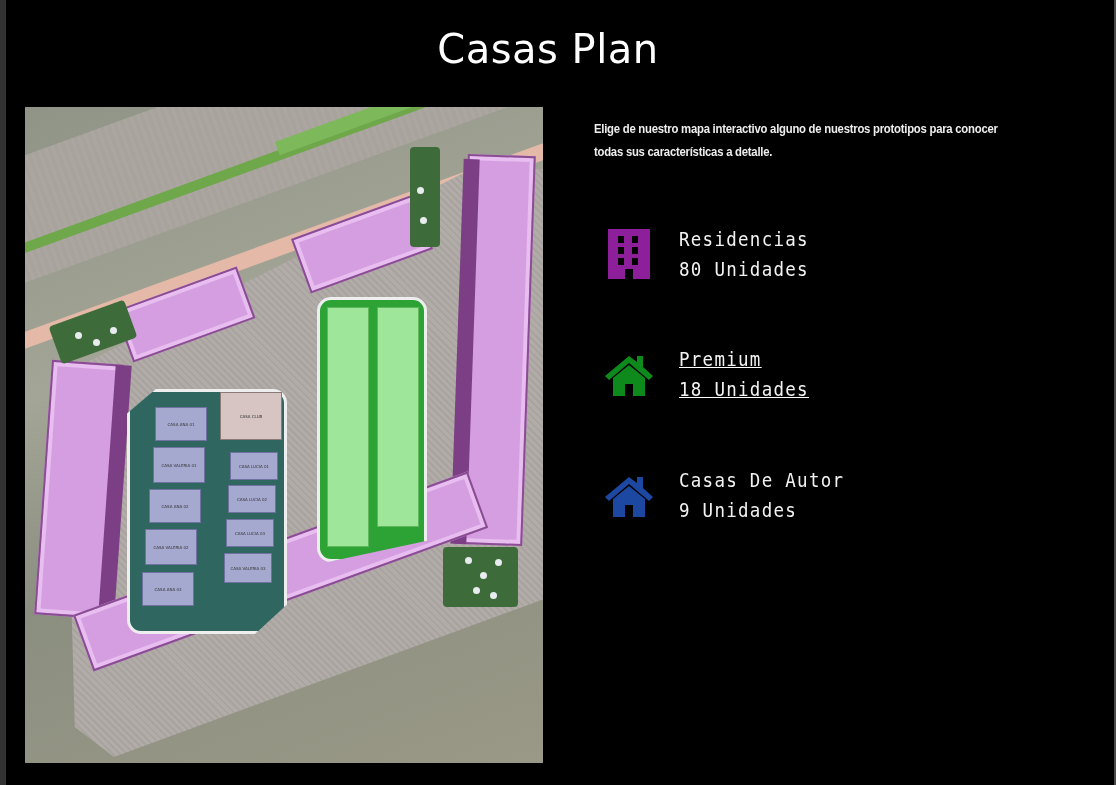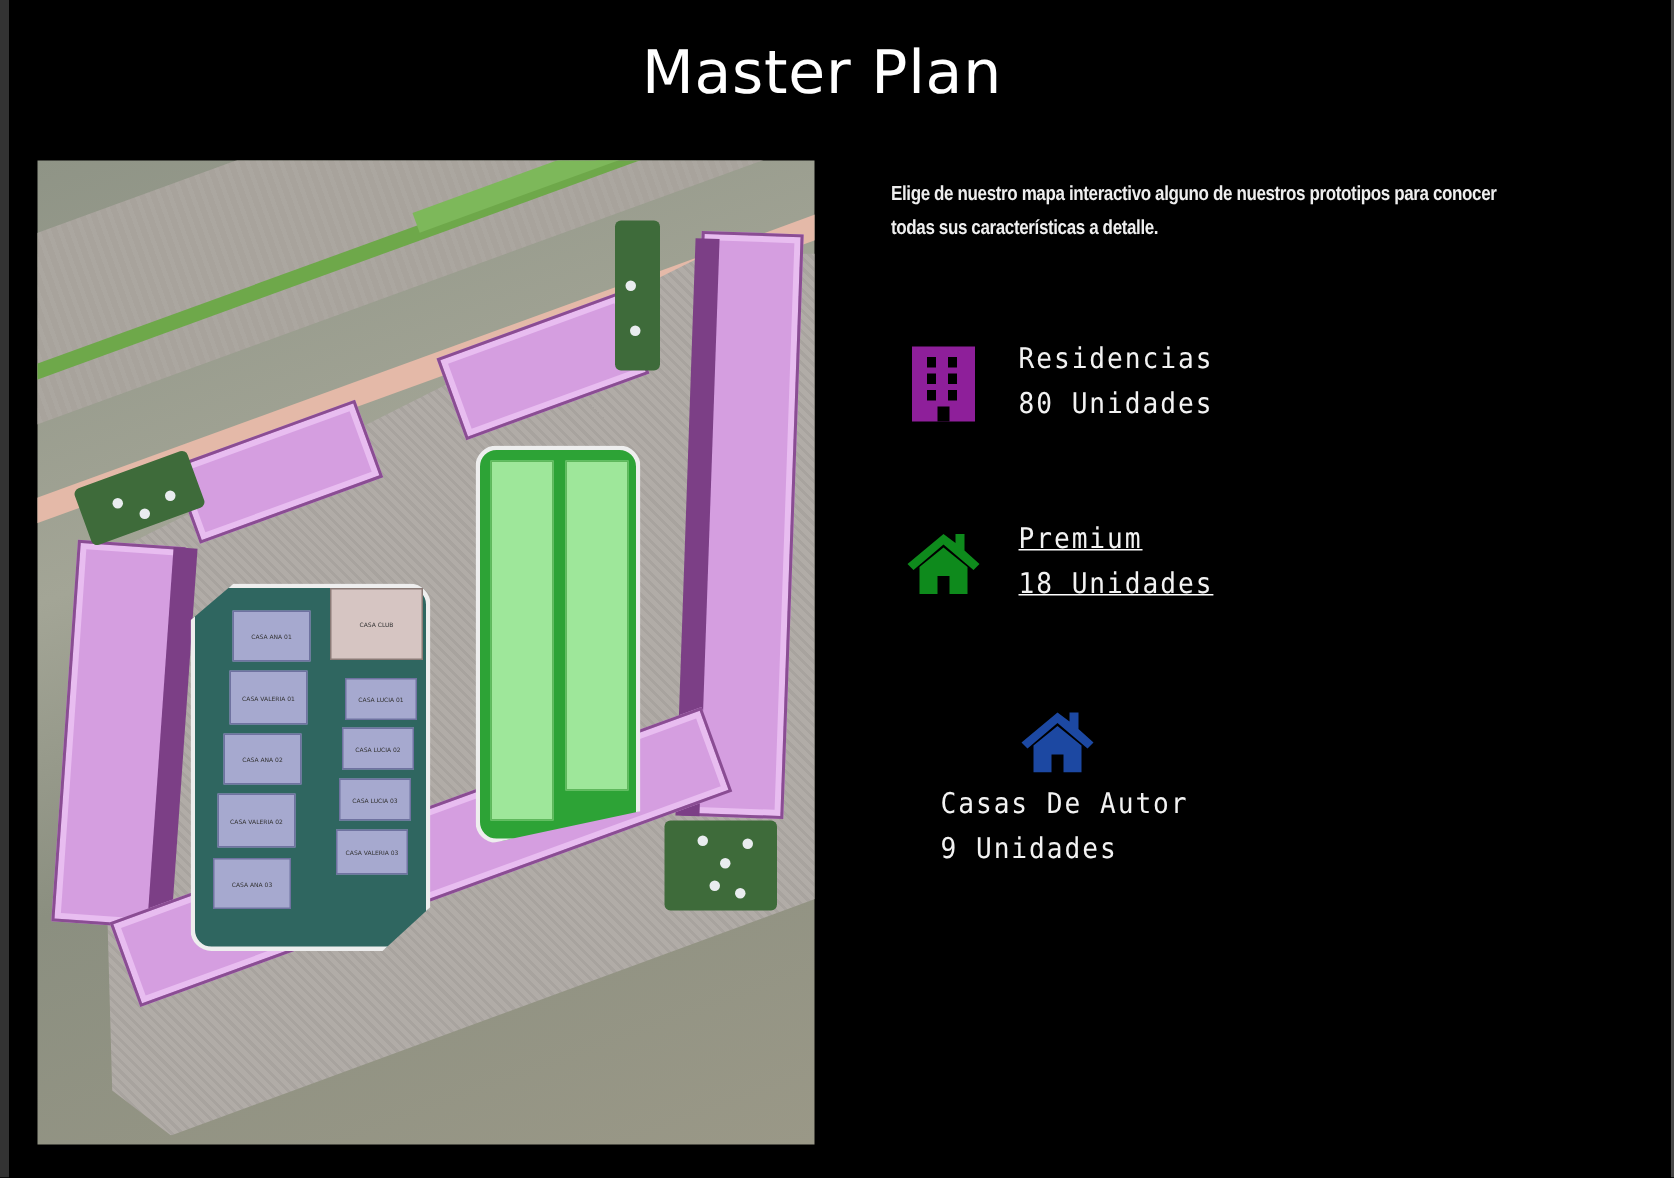--- a/index.html
+++ b/index.html
@@ -38,21 +38,21 @@
     .legend-item { position: absolute; left: 603px; display: flex; align-items: center; }
     .legend-icon { width: 52px; height: 56px; display: flex; align-items: center; justify-content: center; }
     .legend-text { margin-left: 24px; font-family: "DejaVu Sans Mono", monospace; font-size: 19px; line-height: 30px; letter-spacing: 1.4px; color: #f2f2f2; transform: scaleX(0.92); transform-origin: left center; }
   </style>
 </head>
 <body>
 
 <div class="side-bar-left"></div>
 <div class="side-bar-right"></div>
 
-<h1 class="title">Master Plan</h1>
+<h1 class="title">Casas Plan</h1>
 
 <div class="map">
   <div class="abs hwy"></div>
   <div class="abs hwy-green"></div>
   <div class="abs hwy-green2"></div>
   <div class="abs sidewalk"></div>
   <div class="abs site"></div>
 
   <div class="abs res" style="left:95px;top:180px;width:130px;height:55px;transform:rotate(-20deg);"></div>
 
@@ -92,21 +92,21 @@
   <div class="abs casa" style="left:201px;top:412px;width:48px;height:28px;">CASA LUCIA 03</div>
   <div class="abs casa" style="left:199px;top:446px;width:48px;height:30px;">CASA VALERIA 03</div>
 
   <div class="abs green-block"></div>
   <div class="abs prem" style="left:302px;top:200px;width:42px;height:240px;"></div>
   <div class="abs prem" style="left:352px;top:200px;width:42px;height:220px;"></div>
 </div>
 
 <p class="desc">Elige de nuestro mapa interactivo alguno de nuestros prototipos para conocer todas sus características a detalle.</p>
 
-<div class="legend-item" style="top:224px;align-items:flex-end;">
+<div class="legend-item" style="top:224px;">
   <div class="legend-icon">
     <svg width="46" height="54" viewBox="0 0 46 54">
       <rect x="2" y="2" width="42" height="50" fill="#8e1f9a"></rect>
       <rect x="12" y="9" width="6" height="7" fill="#000"></rect>
         <rect x="26" y="9" width="6" height="7" fill="#000"></rect>
       <rect x="12" y="20" width="6" height="7" fill="#000"></rect>
         <rect x="26" y="20" width="6" height="7" fill="#000"></rect>
       <rect x="12" y="31" width="6" height="7" fill="#000"></rect>
         <rect x="26" y="31" width="6" height="7" fill="#000"></rect>
       <rect x="19" y="42" width="8" height="10" fill="#000"></rect>
@@ -124,21 +124,21 @@
       <polygon points="26,4 2,24 6,28 26,11 46,28 50,24 40,15 40,4 34,4 34,10" fill="#0e8a1c"></polygon>
       <polygon points="10,26 26,13 42,26 42,44 30,44 30,32 22,32 22,44 10,44" fill="#0e8a1c"></polygon>
     </svg>
   </div>
   <div class="legend-text">
     <div>Premium</div>
     <div>18 Unidades</div>
   </div>
 </div>
 
-<div class="legend-item" style="top:465px;flex-direction:column;">
+<div class="legend-item" style="top:465px;">
   <div class="legend-icon">
     <svg width="52" height="44" viewBox="0 0 52 44">
       <polygon points="26,4 2,24 6,28 26,11 46,28 50,24 40,15 40,4 34,4 34,10" fill="#1c48a2"></polygon>
       <polygon points="10,26 26,13 42,26 42,44 30,44 30,32 22,32 22,44 10,44" fill="#1c48a2"></polygon>
     </svg>
   </div>
   <div class="legend-text">
     <div>Casas De Autor</div>
     <div>9 Unidades</div>
   </div>

